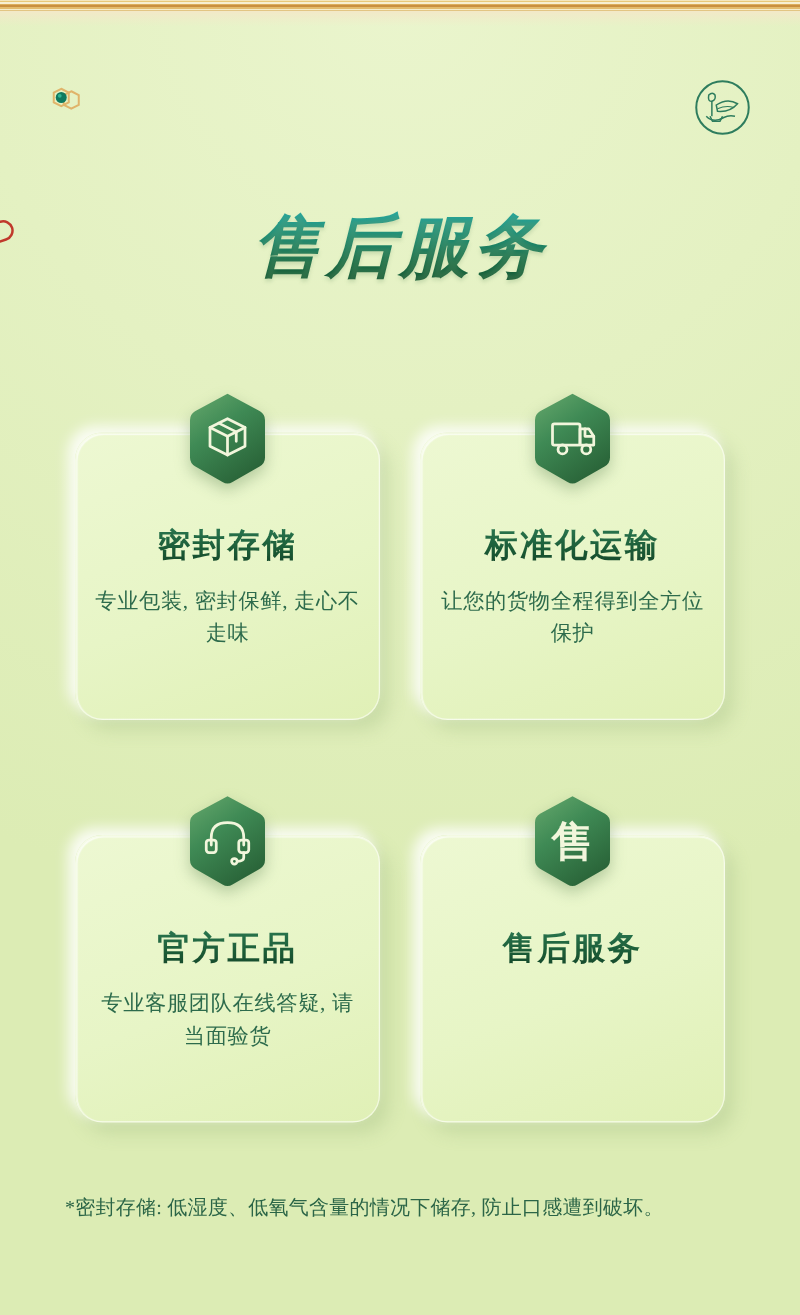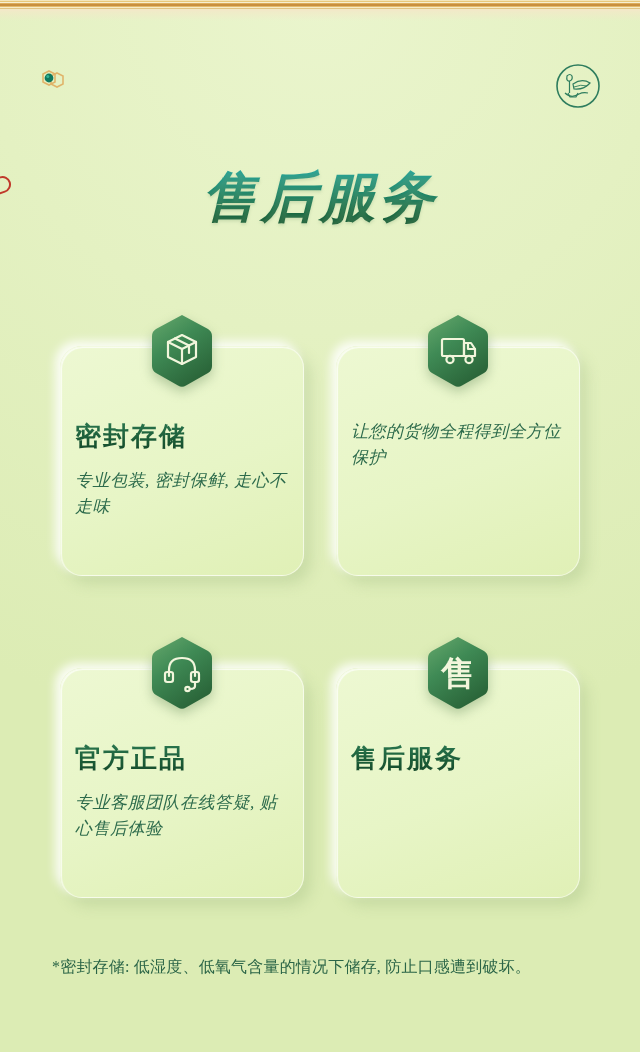--- a/index.html
+++ b/index.html
@@ -124,41 +124,41 @@
       -5px -5px 10px rgba(255,255,255,0.85),
       7px 8px 14px rgba(150,180,120,0.30),
       inset 1px 1px 1px rgba(255,255,255,0.75);
     border: 1px solid rgba(255,255,255,0.55);
     box-sizing: border-box;
   }
   .card-inner {
     position: absolute;
     left: 0; right: 0;
     top: 72px;
+    text-align: center;
     padding: 0 14px;
   }
   .card-title {
     font-family: "Liberation Serif", "DejaVu Serif", serif;
     font-size: 26px;
     font-weight: 700;
     letter-spacing: 2px;
     background: linear-gradient(180deg, #2c7a53 0%, #1b5b36 60%, #134227 100%);
     -webkit-background-clip: text;
     background-clip: text;
     color: transparent;
     -webkit-text-fill-color: transparent;
     margin-bottom: 14px;
   }
   .card-desc {
     font-family: "Liberation Serif", "DejaVu Serif", serif;
     font-size: 17px;
     line-height: 1.55;
     color: #2d6b4c;
     letter-spacing: 0.5px;
-    font-style: italic;
   }
 
   
   .badge {
     position: absolute;
     left: 50%;
     top: -34px;
     transform: translateX(-50%);
     width: 68px;
     height: 76px;
@@ -257,20 +257,21 @@
           <g fill="none" stroke="#f2f6dc" stroke-width="2.2" stroke-linejoin="round" stroke-linecap="round">
             <rect x="18" y="26" width="22" height="17" rx="1.5"></rect>
             <path d="M40 30 L47 30 L51 36 L51 43 L40 43 Z"></path>
             <circle cx="26" cy="46.5" r="3.6"></circle>
             <circle cx="45" cy="46.5" r="3.6"></circle>
             <path d="M44 30 L44 36 L51 36"></path>
           </g>
         </svg>
       </div>
       <div class="card-inner">
+        <div class="card-title">标准化运输</div>
         <div class="card-desc">让您的货物全程得到全方位保护</div>
       </div>
     </div>
 
     <div class="card">
       <div class="badge">
         <svg width="68" height="76" viewBox="0 0 68 76">
           <defs>
             <linearGradient id="hexg3" x1="0" y1="0" x2="0.6" y2="1">
               <stop offset="0%" stop-color="#67a96d"></stop>
@@ -283,21 +284,21 @@
             <path d="M21 41 L21 35 Q21 23 34 23 Q47 23 47 35 L47 41"></path>
             <rect x="17" y="37" width="8" height="10" rx="2.2"></rect>
             <rect x="43" y="37" width="8" height="10" rx="2.2"></rect>
             <path d="M47 47 L47 51 Q47 54 42 54"></path>
             <circle cx="39.5" cy="54" r="2.2"></circle>
           </g>
         </svg>
       </div>
       <div class="card-inner">
         <div class="card-title">官方正品</div>
-        <div class="card-desc">专业客服团队在线答疑, 贴心售后体验</div>
+        <div class="card-desc">专业客服团队在线答疑, 请当面验货</div>
       </div>
     </div>
 
     <div class="card">
       <div class="badge">
         <svg width="68" height="76" viewBox="0 0 68 76">
           <defs>
             <linearGradient id="hexg4" x1="0" y1="0" x2="0.6" y2="1">
               <stop offset="0%" stop-color="#67a96d"></stop>
               <stop offset="45%" stop-color="#3f8a55"></stop>

